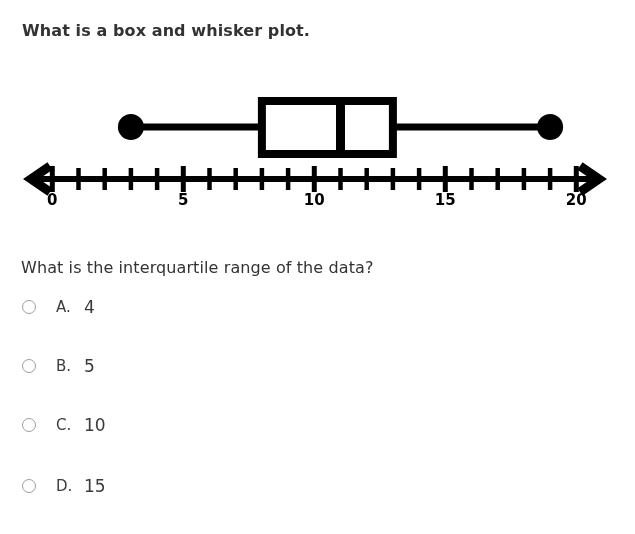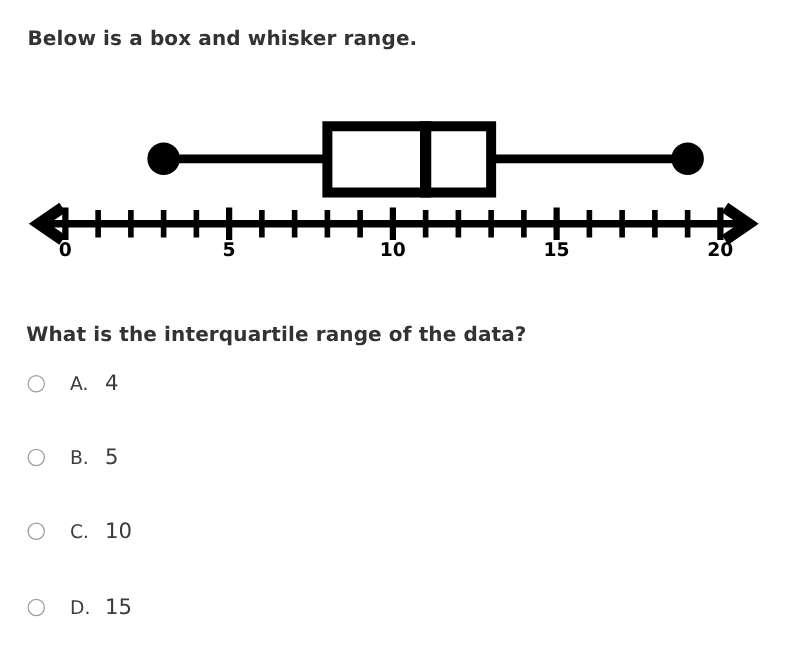--- a/index.html
+++ b/index.html
@@ -7,41 +7,41 @@
     width:635px;height:534px;position:relative;background:#ffffff;overflow:hidden;
     font-family:"DejaVu Sans","Liberation Sans",sans-serif;
   }
   .prompt{
     position:absolute;left:22px;top:21px;
     font-size:16px;font-weight:bold;color:#333333;letter-spacing:.1px;
   }
   .plot-svg{position:absolute;left:0;top:85px;}
   .question{
     position:absolute;left:21px;top:258px;
-    font-size:16px;font-weight:bold;color:#333333;letter-spacing:.1px;
+    font-size:16px;font-weight:normal;color:#333333;letter-spacing:.1px;
   }
   .option{
     position:absolute;left:0;height:22px;display:flex;align-items:center;cursor:pointer;
   }
   .option .radio{
     margin-left:22px;width:12px;height:12px;flex:0 0 auto;
     border:1.5px solid #9e9e9e;border-radius:50%;background:#fff;box-sizing:content-box;
   }
   .option .letter{
     margin-left:20px;width:24px;font-size:15px;color:#3d3d3d;
   }
   .option .value{
     margin-left:4px;font-size:17px;color:#3a3a3a;
   }
   .opt-a{top:296px}.opt-b{top:355px}.opt-c{top:414px}.opt-d{top:475px}
 </style>
 </head>
 <body>
 
-<div class="prompt">Below is a box and whisker range.</div>
+<div class="prompt">What is a box and whisker plot.</div>
 
 <svg class="plot-svg" width="635" height="135" viewBox="0 0 635 135">
     <line x1="130.89999999999998" y1="42" x2="550.1" y2="42" stroke="#000000" stroke-width="7"></line>
     <circle cx="130.89999999999998" cy="42" r="13" fill="#000000"></circle>
     <circle cx="550.1" cy="42" r="13" fill="#000000"></circle>
     <rect x="261.9" y="16" width="131" height="53" fill="#ffffff" stroke="#000000" stroke-width="8"></rect>
     <line x1="340.5" y1="12" x2="340.5" y2="73" stroke="#000000" stroke-width="9"></line>
     <line x1="31" y1="94" x2="599" y2="94" stroke="#000000" stroke-width="6"></line>
     <polyline points="50,81 31,94 50,107" fill="none" stroke="#000000" stroke-width="9"></polyline>
     <polyline points="580,81 599,94 580,107" fill="none" stroke="#000000" stroke-width="9"></polyline>

